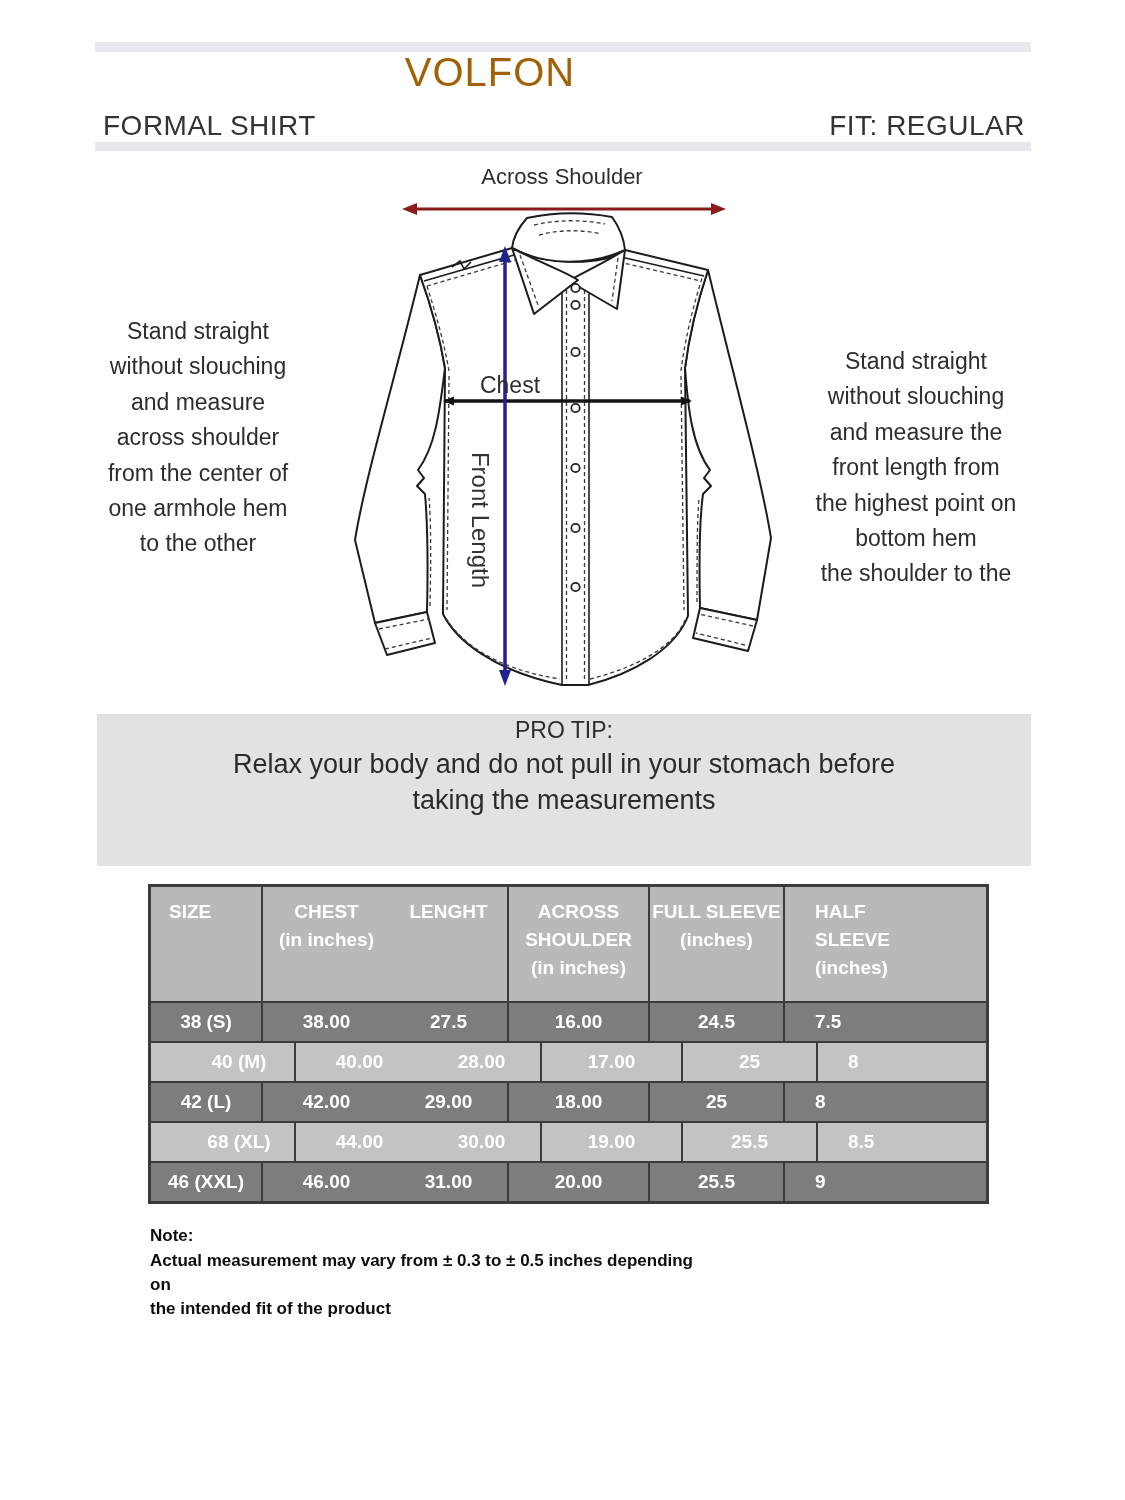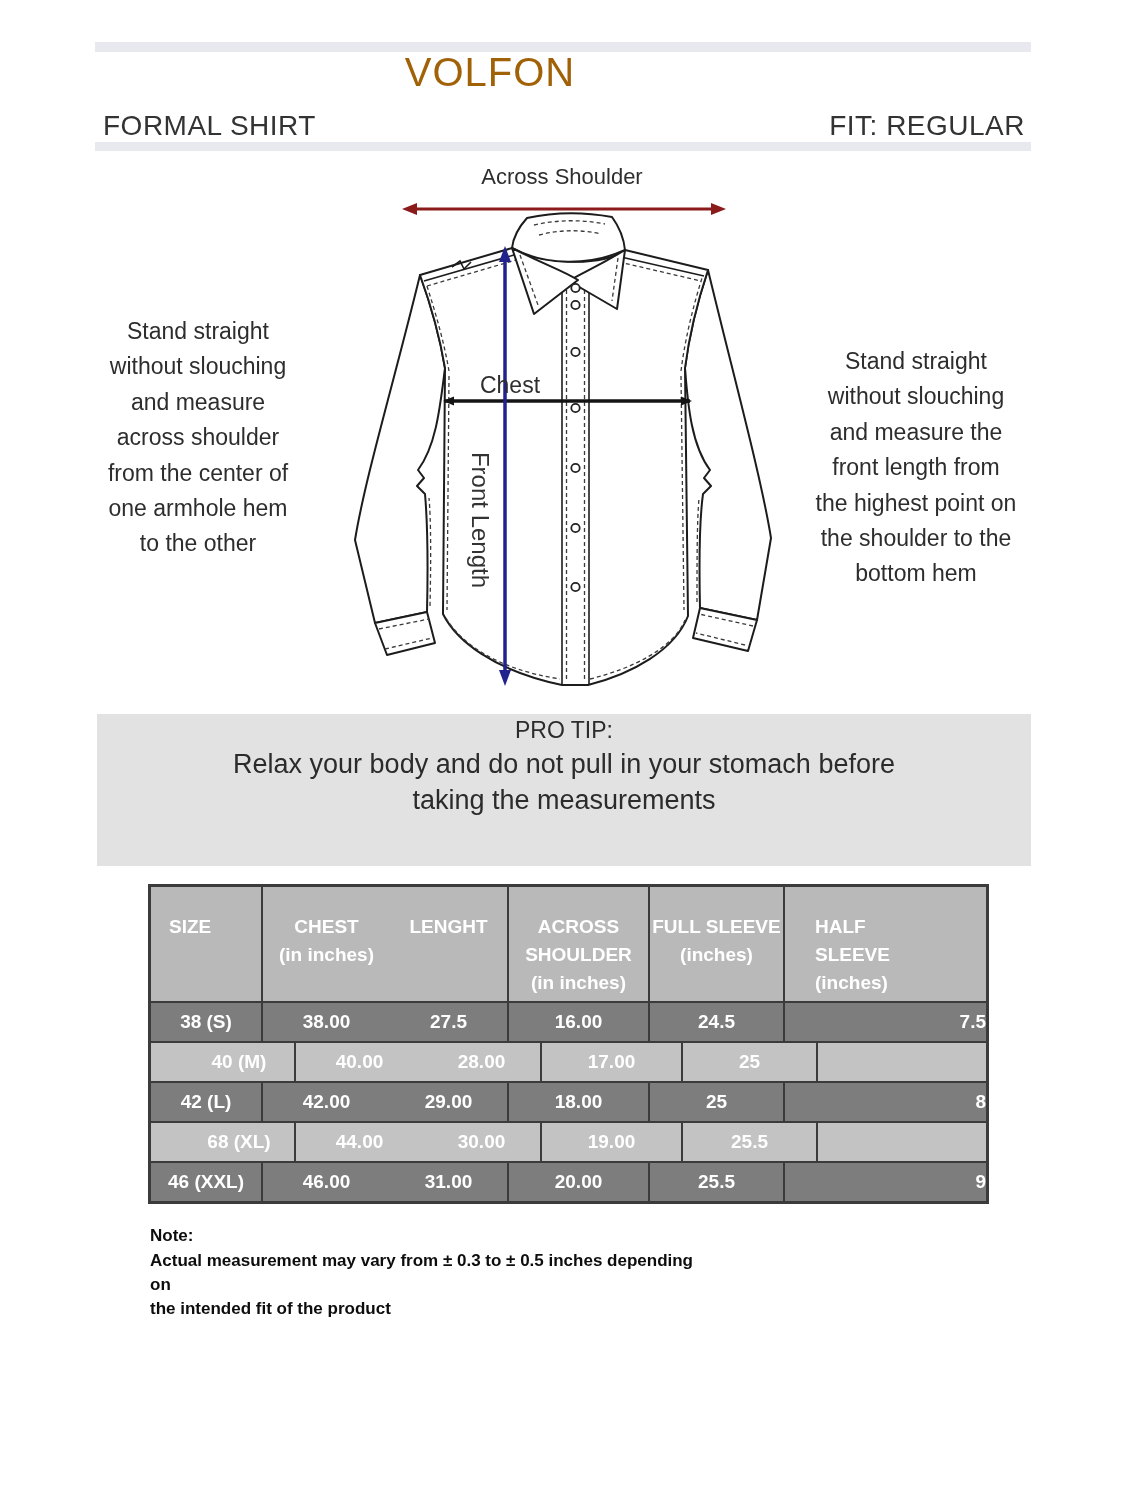--- a/index.html
+++ b/index.html
@@ -44,26 +44,26 @@
   .pro-tip{position:absolute;left:97px;top:714px;width:934px;height:152px;
     background:var(--protip-bg);text-align:center;color:#2b2b2b;}
   .pro-tip .title{font-size:23px;line-height:32px;}
   .pro-tip .line{font-size:27px;line-height:36px;}
 
   .size-table{position:absolute;left:148px;top:884px;border:3px solid var(--table-border);
     width:835px;}
   .trow{display:grid;grid-template-columns:112px 127px 119px 141px 135px 201px;}
   .trow .cell{color:var(--table-text);font-weight:700;font-size:19px;overflow:hidden;}
   .trow.header{background:var(--table-header-bg);height:114px;}
-  .trow.header .cell{padding-top:26px;line-height:28px;text-align:center;}
+  .trow.header .cell{padding-top:11px;line-height:28px;text-align:center;}
   .trow.header .cell.c-size{text-align:left;padding-left:18px;}
   .trow.header .cell.c-half{text-align:left;padding-left:30px;}
   .trow.data{height:38px;border-top:2px solid var(--table-border);}
   .trow.data .cell{line-height:37px;text-align:center;}
-  .trow.data .cell.c-half{text-align:right;padding-left:30px;}
+  .trow.data .cell.c-half{text-align:left;padding-left:30px;}
   .trow.data.dark{background:var(--table-row-dark);}
   .trow.data.light{background:var(--table-row-light);padding-left:33px;}
   .cell.c-size,.cell.c-lenght,.cell.c-across,.cell.c-full{border-right:2px solid var(--table-border);}
 
   .note{position:absolute;left:150px;top:1224px;width:560px;color:#0d0d0d;
     font-size:17px;font-weight:700;line-height:24px;}
   .note .title{margin-bottom:1px;}
 
   .solid{fill:#ffffff;stroke:#1c1c1c;stroke-width:2;stroke-linejoin:round;stroke-linecap:round;}
   .thin{fill:none;stroke:#1c1c1c;stroke-width:1.6;}
@@ -177,22 +177,22 @@
     <div>from the center of</div>
     <div>one armhole hem</div>
     <div>to the other</div>
   </div>
   <div class="instruction right">
     <div>Stand straight</div>
     <div>without slouching</div>
     <div>and measure the</div>
     <div>front length from</div>
     <div>the highest point on</div>
+    <div>bottom hem</div>
     <div>the shoulder to the</div>
-    <div>bottom hem</div>
   </div>
 
   <div class="pro-tip">
     <div class="title">PRO TIP:</div>
     <div class="line">Relax your body and do not pull in your stomach before</div>
     <div class="line">taking the measurements</div>
   </div>
 
   <div class="size-table">
     <div class="trow header">

